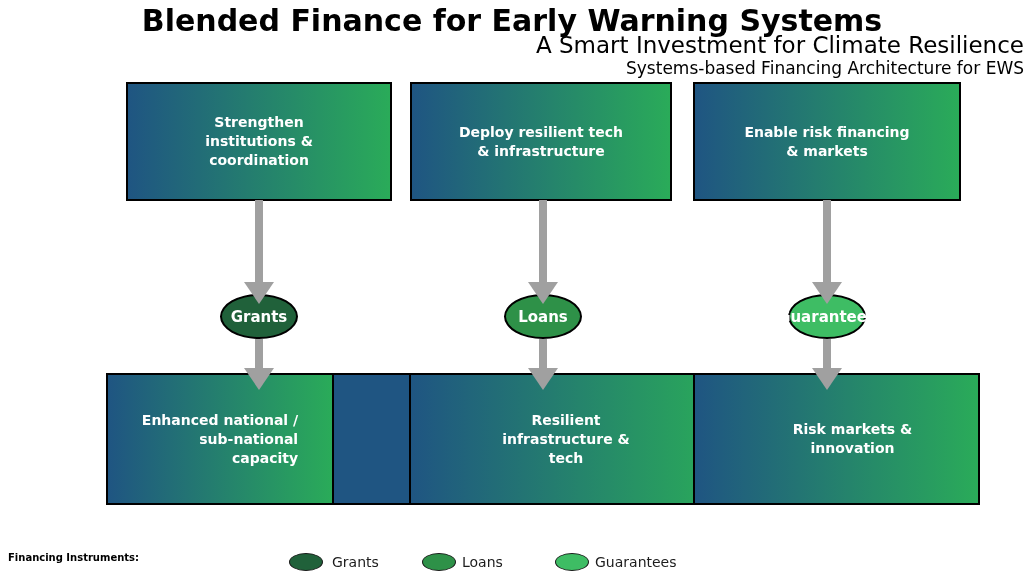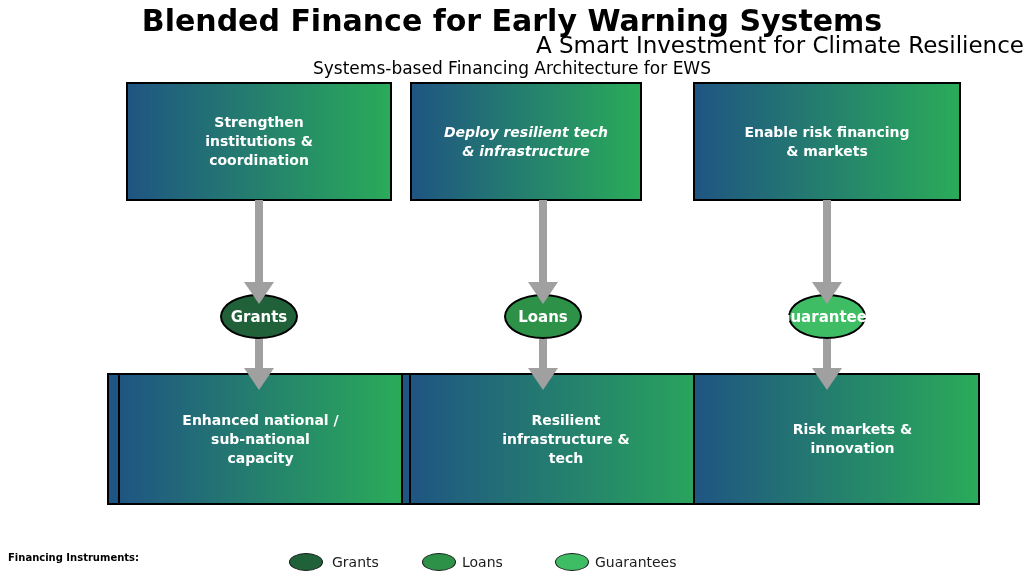--- a/index.html
+++ b/index.html
@@ -2,36 +2,36 @@
 <html><head>
 <meta charset="utf-8">
 <style>
   html,body{margin:0;padding:0;background:#fff;}
   body{width:1024px;height:575px;position:relative;overflow:hidden;
        font-family:"DejaVu Sans","Liberation Sans",sans-serif;color:#000;}
   .abs{position:absolute;}
   
   .title{top:3px;left:0;width:1024px;text-align:center;font-size:30px;font-weight:bold;letter-spacing:0;}
   .subtitle{top:32px;left:0;width:1024px;text-align:right;font-size:23px;font-weight:400;}
-  .tagline{top:58px;left:0;width:1024px;text-align:center;font-size:17px;font-weight:400;}
+  .tagline{top:58px;left:0;width:1024px;text-align:right;font-size:17px;font-weight:400;}
   
   .gbox{background:linear-gradient(90deg,#1f5582 0%,#2aab59 100%);
         border:2px solid #000;box-sizing:border-box;
         display:flex;align-items:center;justify-content:center;
         text-align:center;color:#fff;font-weight:bold;font-size:14px;line-height:19px;
         white-space:pre-line;}
   .pillar{top:82px;height:119px;z-index:2;}
   .p1{left:126px;width:266px;}
-  .p2{left:410px;width:232px;font-style:italic;}
+  .p2{left:410px;width:262px;}
   .p3{left:693px;width:268px;}
   
   .outcome-bar{left:107px;top:373px;width:873px;height:132px;background:#1f5582;
                border:2px solid #000;box-sizing:border-box;z-index:1;}
   .outcome{top:373px;height:132px;z-index:2;}
-  .o1{left:118px;width:285px;}
+  .o1{left:106px;width:228px;text-align:right;}
   .o2{left:409px;width:314px;}
   .o3{left:693px;width:287px;padding-left:32px;}
   
   .shaft{width:8px;background:#a0a0a0;z-index:4;}
   .head{width:0;height:0;border-left:15px solid transparent;border-right:15px solid transparent;
         border-top:22px solid #a0a0a0;z-index:5;}
   .shaft-up{top:200px;height:84px;}
   .head-up{top:282px;}
   .shaft-dn{top:339px;height:33px;}
   .head-dn{top:368px;}

